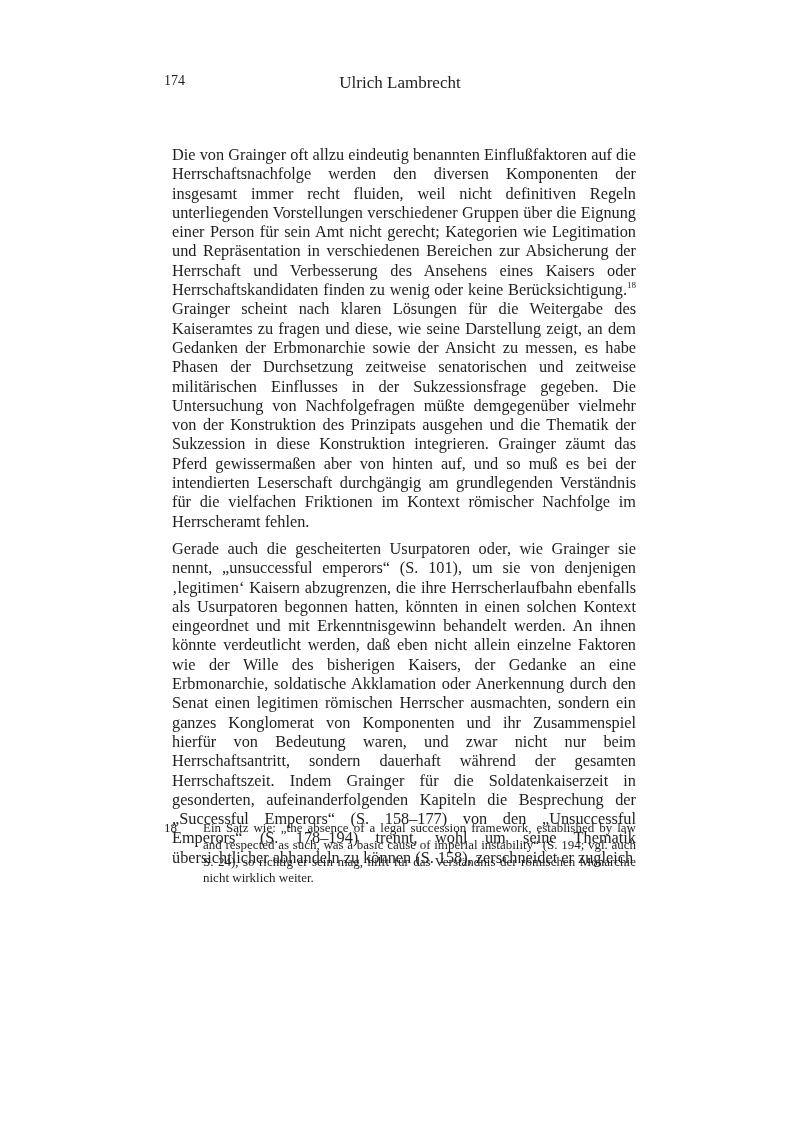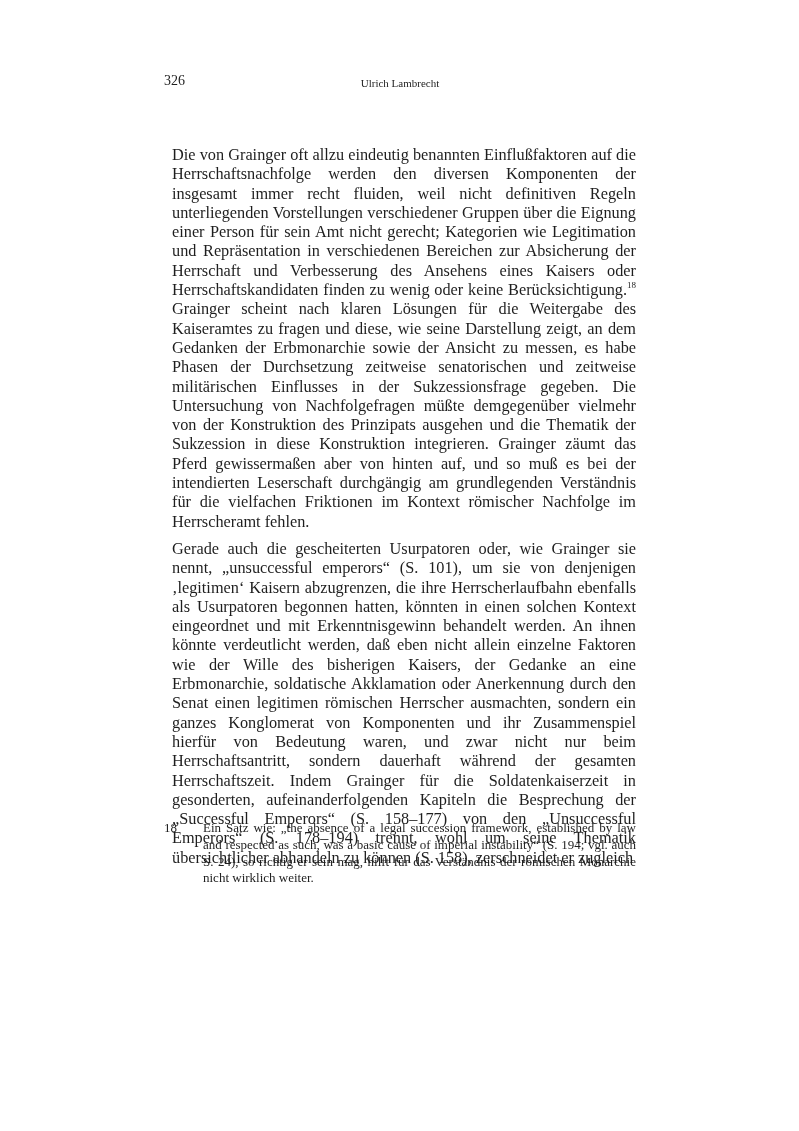--- a/index.html
+++ b/index.html
@@ -21,21 +21,21 @@
       top: 72px;
       font-size: 14px;
       line-height: 18px;
     }
     .running-head {
       position: absolute;
       left: 164px;
       width: 472px;
       top: 74px;
       text-align: center;
-      font-size: 11px;
+      font-size: 17px;
       line-height: 18px;
     }
     .body-text {
       position: absolute;
       left: 164px;
       top: 145px;
       width: 472px;
     }
     .body-text p {
       margin: 0 0 8px 8px;
@@ -68,21 +68,21 @@
     }
     .footnote .fn-text {
       flex: 1;
       text-align: justify;
     }
   </style>
 </head>
 <body>
 
 <div>
-  <div class="page-number">326</div>
+  <div class="page-number">174</div>
   <div class="running-head">Ulrich Lambrecht</div>
 </div>
 
 <div class="body-text">
   <p><span>Die von Grainger oft allzu eindeutig benannten Einflußfaktoren auf die Herrschaftsnachfolge werden den diversen Komponenten der insgesamt immer recht fluiden, weil nicht definitiven Regeln unterliegenden Vorstellungen verschiedener Gruppen über die Eignung einer Person für sein Amt nicht gerecht; Kategorien wie Legitimation und Repräsentation in verschiedenen Bereichen zur Absicherung der Herrschaft und Verbesserung des Ansehens eines Kaisers oder Herrschaftskandidaten finden zu wenig oder keine Berücksichtigung.</span><sup class="fnref">18</sup><span> Grainger scheint nach klaren Lösungen für die Weitergabe des Kaiseramtes zu fragen und diese, wie seine Darstellung zeigt, an dem Gedanken der Erbmonarchie sowie der Ansicht zu messen, es habe Phasen der Durchsetzung zeitweise senatorischen und zeitweise militärischen Einflusses in der Sukzessionsfrage gegeben. Die Untersuchung von Nachfolgefragen müßte demgegenüber vielmehr von der Konstruktion des Prinzipats ausgehen und die Thematik der Sukzession in diese Konstruktion integrieren. Grainger zäumt das Pferd gewissermaßen aber von hinten auf, und so muß es bei der intendierten Leserschaft durchgängig am grundlegenden Verständnis für die vielfachen Friktionen im Kontext römischer Nachfolge im Herrscheramt fehlen.</span></p>
   <p>Gerade auch die gescheiterten Usurpatoren oder, wie Grainger sie nennt, „unsuccessful emperors“ (S. 101), um sie von denjenigen ‚legitimen‘ Kaisern abzugrenzen, die ihre Herrscherlaufbahn ebenfalls als Usurpatoren begonnen hatten, könnten in einen solchen Kontext eingeordnet und mit Erkenntnisgewinn behandelt werden. An ihnen könnte verdeutlicht werden, daß eben nicht allein einzelne Faktoren wie der Wille des bisherigen Kaisers, der Gedanke an eine Erbmonarchie, soldatische Akklamation oder Anerkennung durch den Senat einen legitimen römischen Herrscher ausmachten, sondern ein ganzes Konglomerat von Komponenten und ihr Zusammenspiel hierfür von Bedeutung waren, und zwar nicht nur beim Herrschaftsantritt, sondern dauerhaft während der gesamten Herrschaftszeit. Indem Grainger für die Soldatenkaiserzeit in gesonderten, aufeinanderfolgenden Kapiteln die Besprechung der „Successful Emperors“ (S. 158–177) von den „Unsuccessful Emperors“ (S. 178–194) trennt, wohl um seine Thematik übersichtlicher abhandeln zu können (S. 158), zerschneidet er zugleich</p>
 </div>
 
 <div class="footnotes">
   <div class="footnote">

